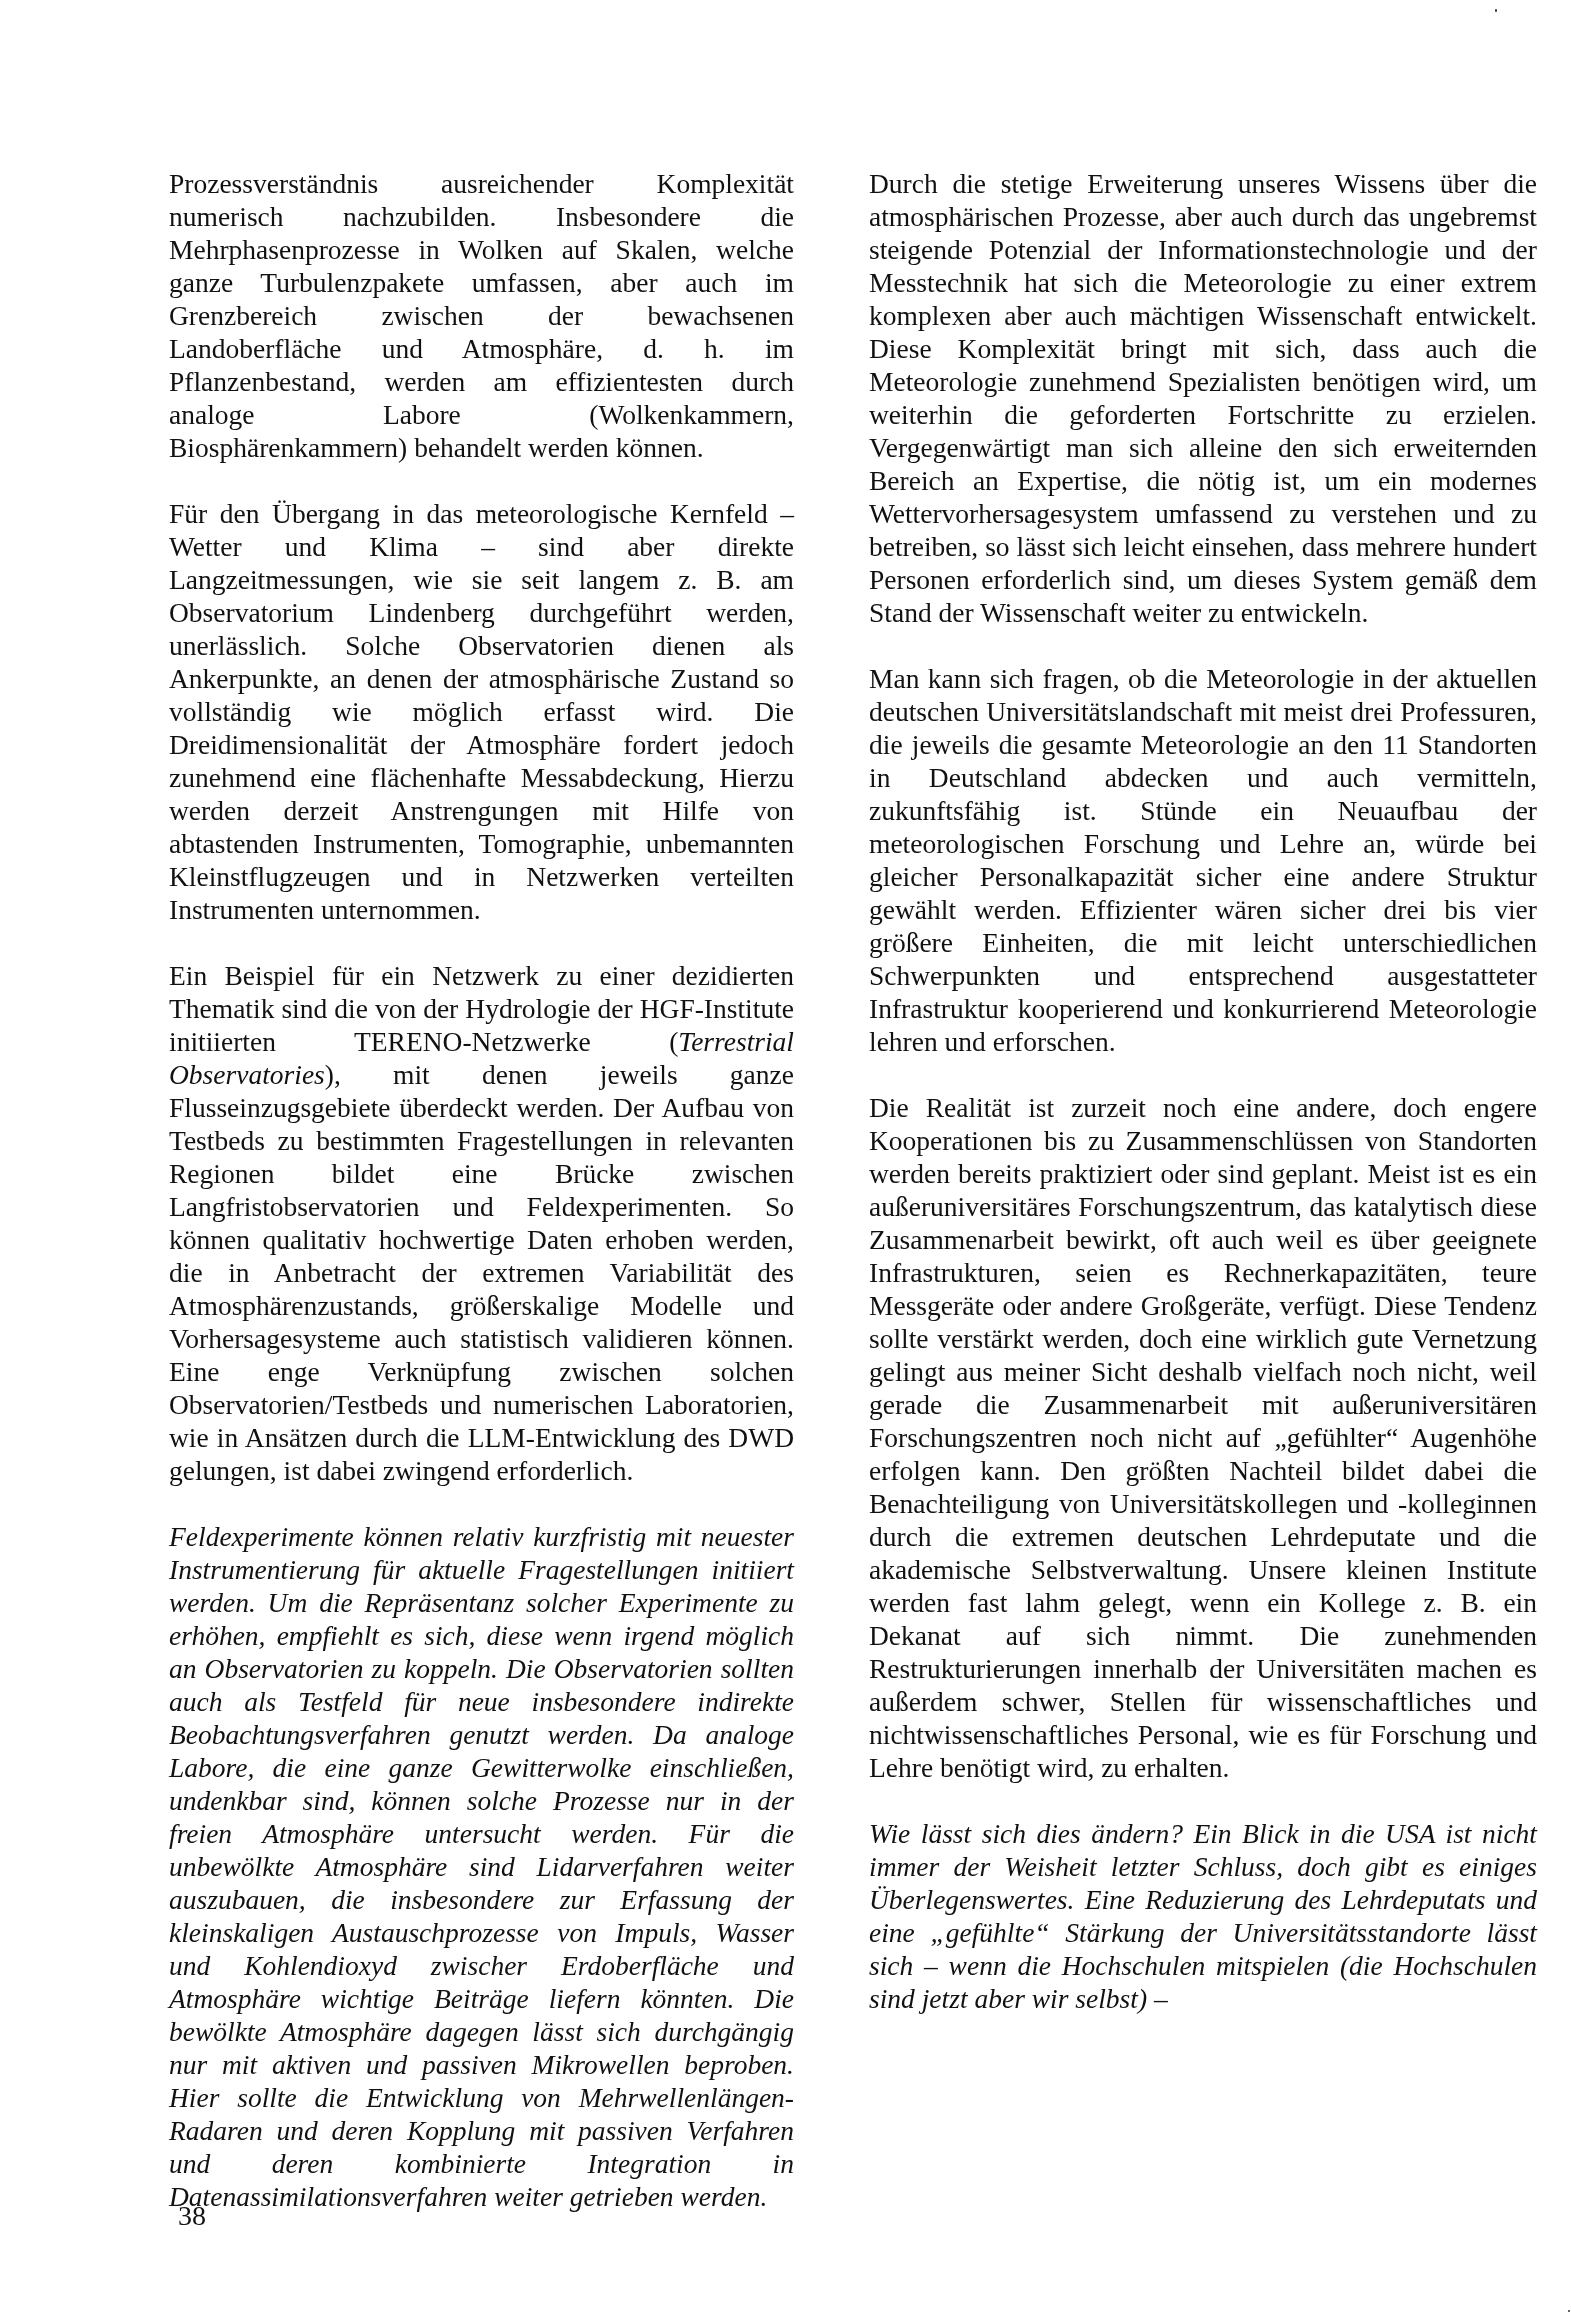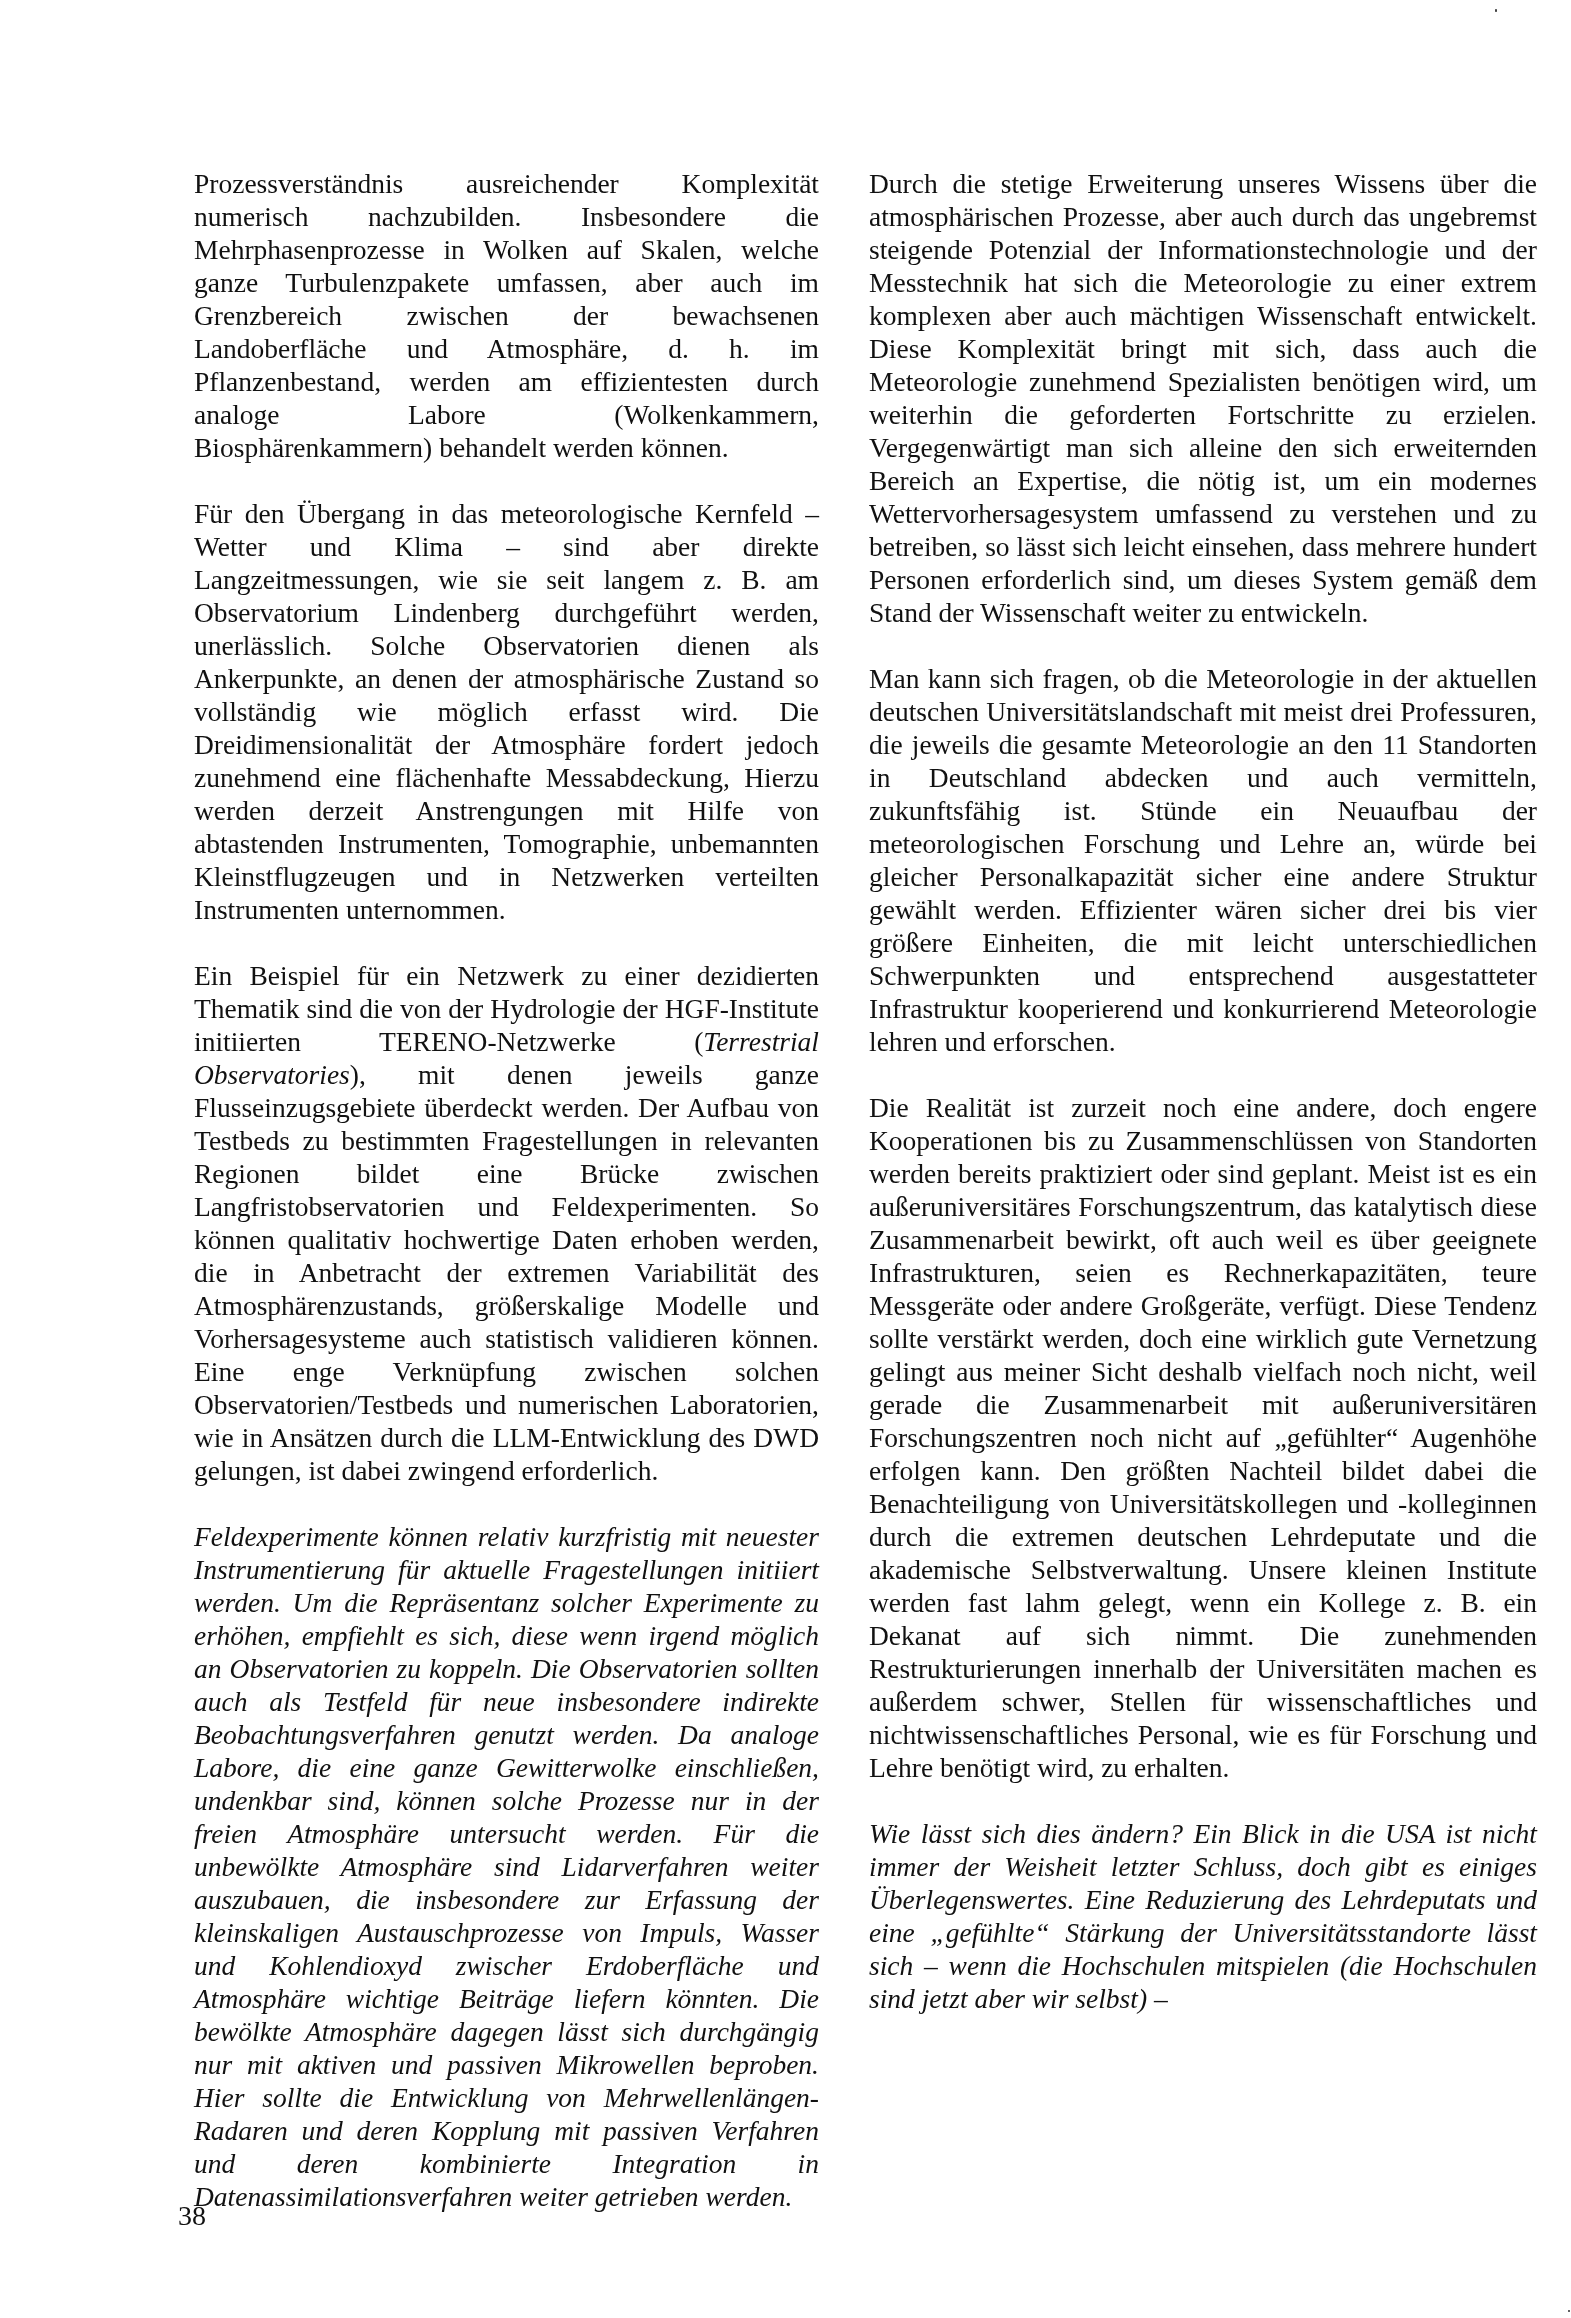--- a/index.html
+++ b/index.html
@@ -9,21 +9,21 @@
       color: #111111;
     }
     .col {
       position: absolute;
       top: 167px;
       font-size: 27.5px;
       line-height: 33px;
       text-align: justify;
       hyphens: manual;
     }
-    #col-left  { left: 194px;  width: 625px; }
+    #col-left  { left: 169px;  width: 625px; }
     #col-right { left: 869px; width: 668px; top: 167px; }
     .col p { margin: 0 0 33px 0; }
     .col p:last-child { margin-bottom: 0; font-style: italic; }
     .heading {
       font-weight: bold;
       font-size: 27.5px;
       line-height: 33px;
       margin: 0 0 33px 0;
       letter-spacing: -0.2px;
     }

